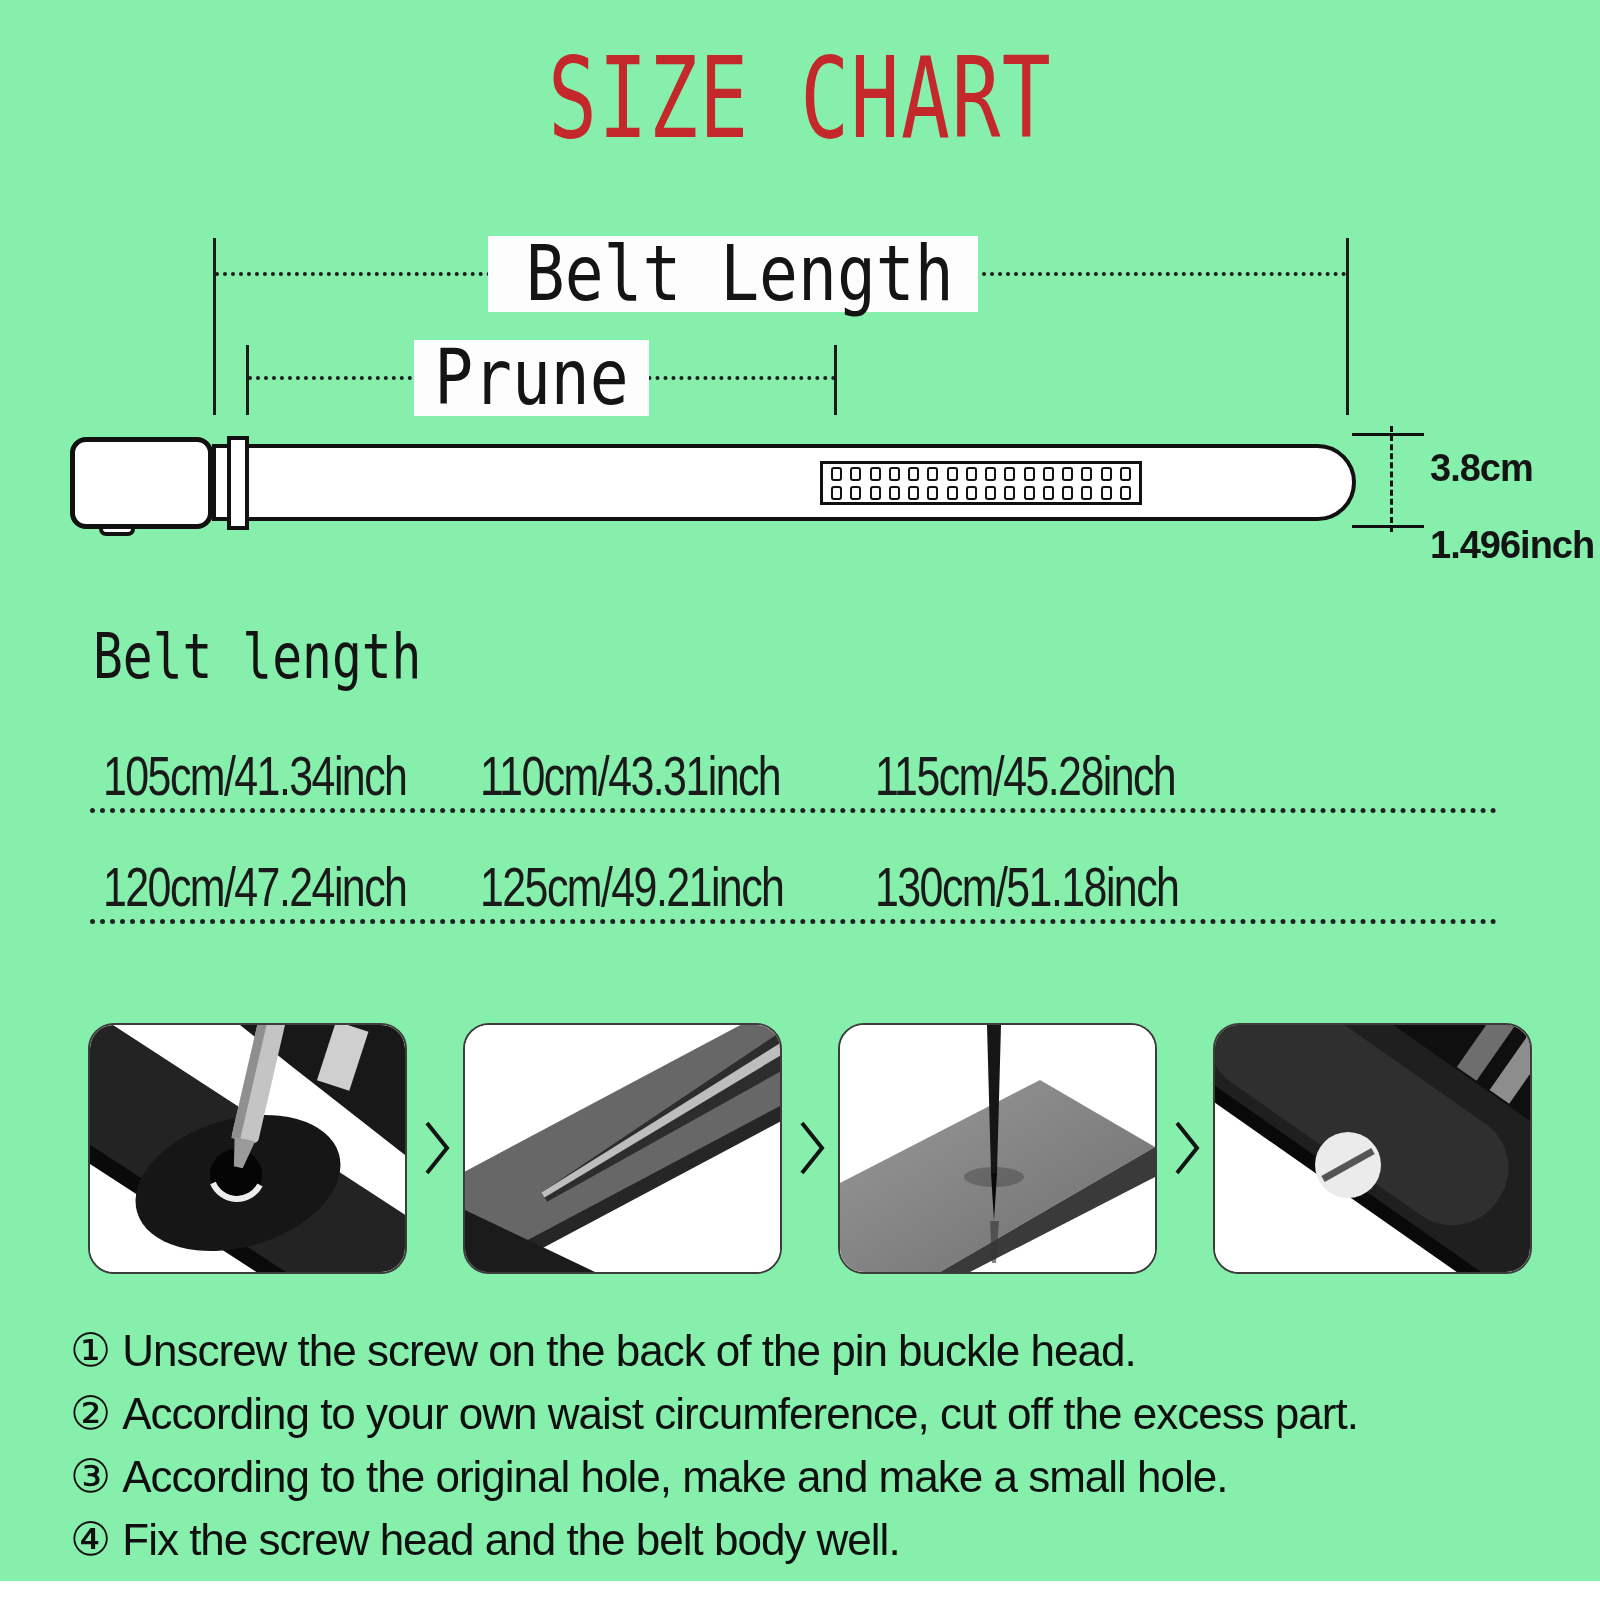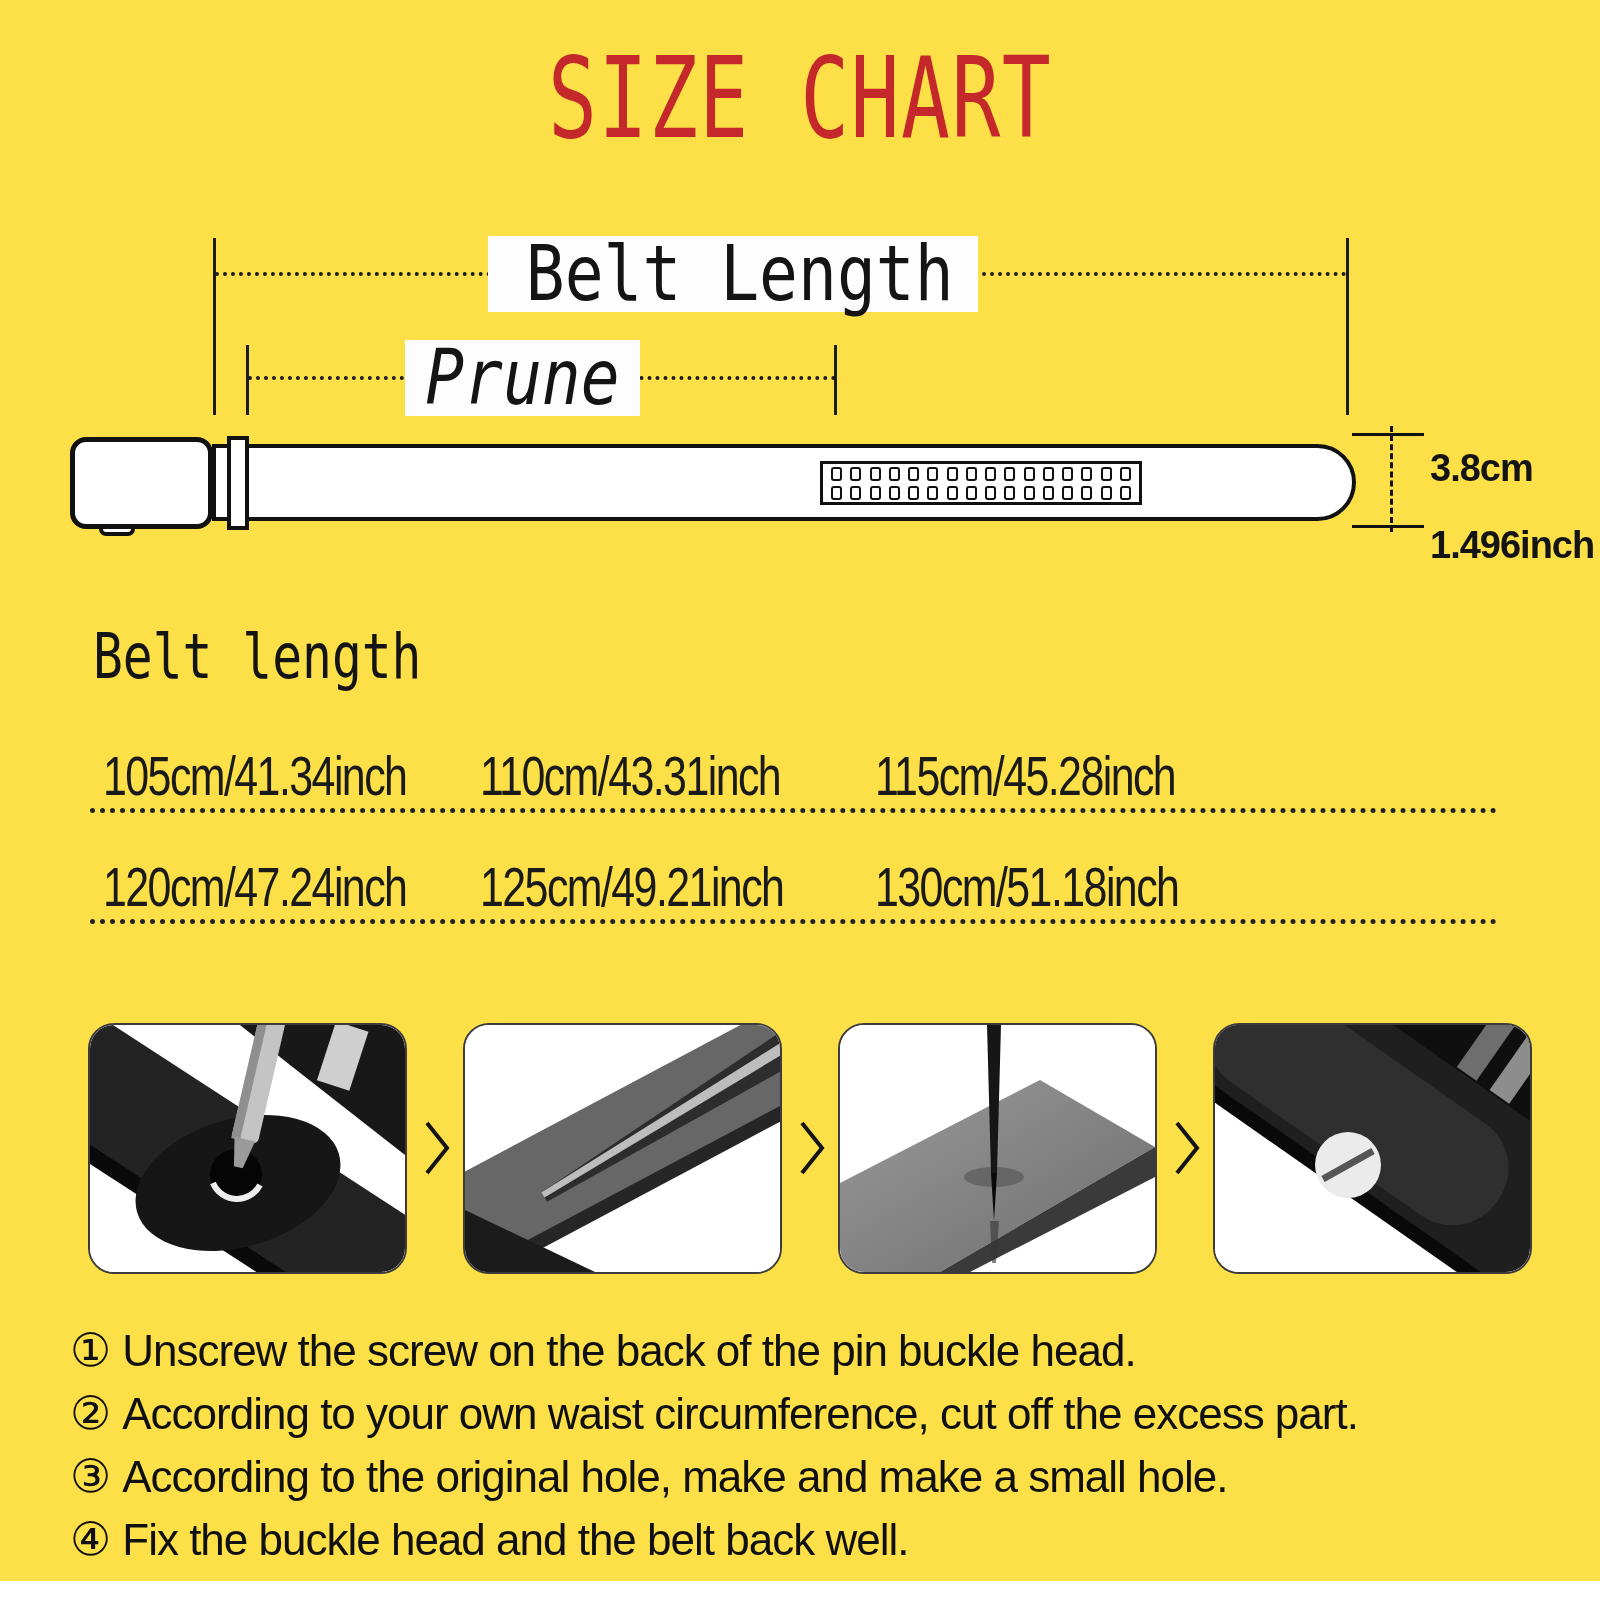--- a/index.html
+++ b/index.html
@@ -1,16 +1,16 @@
 <!DOCTYPE html>
 <html><head>
 <meta charset="utf-8">
 <style>
   html,body{margin:0;padding:0;background:#ffffff;}
-  #stage{position:relative;width:1600px;height:1581px;background:#fde047;overflow:hidden;
+  #stage{position:relative;width:1600px;height:1581px;background:#86efac;overflow:hidden;
          font-family:"Liberation Sans",sans-serif;color:#141414;}
   .abs{position:absolute;}
 
   
   .title{left:0;right:0;top:36px;text-align:center;}
   .title span{display:inline-block;transform:scaleX(.72);transform-origin:center;
     font-family:"DejaVu Sans Mono",monospace;font-size:113px;line-height:1.1;
     color:#c4282b;letter-spacing:2px;white-space:nowrap;}
 
   
@@ -70,21 +70,21 @@
   </div>
 
   <div class="abs dotline-h" style="left:215px;top:272px;width:1132px;z-index:1"></div>
   <div class="abs dim-label" style="left:488px;top:236px;width:490px;height:76px;">
     <span>Belt Length</span>
   </div>
   <div class="abs tick-v" style="left:213px;top:238px;height:177px;"></div>
   <div class="abs tick-v" style="left:1346px;top:238px;height:177px;"></div>
 
   <div class="abs dotline-h" style="left:248px;top:376px;width:588px;z-index:1"></div>
-  <div class="abs dim-label" style="left:405px;top:340px;width:235px;height:76px;font-style:italic;">
+  <div class="abs dim-label" style="left:414px;top:340px;width:235px;height:76px;">
     <span>Prune</span>
   </div>
   <div class="abs tick-v" style="left:246px;top:345px;height:70px;"></div>
   <div class="abs tick-v" style="left:834px;top:345px;height:70px;"></div>
 
   <div class="abs strap"></div>
   <div class="abs buckle-tab"></div>
   <div class="abs buckle"></div>
   <div class="abs slider"></div>
   <div class="abs holes-box">
@@ -255,17 +255,17 @@
   <div class="abs instr i1">
     <span class="num">①</span><span>Unscrew the screw on the back of the pin buckle head.</span>
   </div>
   <div class="abs instr i2">
     <span class="num">②</span><span>According to your own waist circumference, cut off the excess part.</span>
   </div>
   <div class="abs instr i3">
     <span class="num">③</span><span>According to the original hole, make and make a small hole.</span>
   </div>
   <div class="abs instr i4">
-    <span class="num">④</span><span>Fix the buckle head and the belt back well.</span>
+    <span class="num">④</span><span>Fix the screw head and the belt body well.</span>
   </div>
 
   <div class="abs bottom-dots"></div>
 </div>
 
 </body></html>

